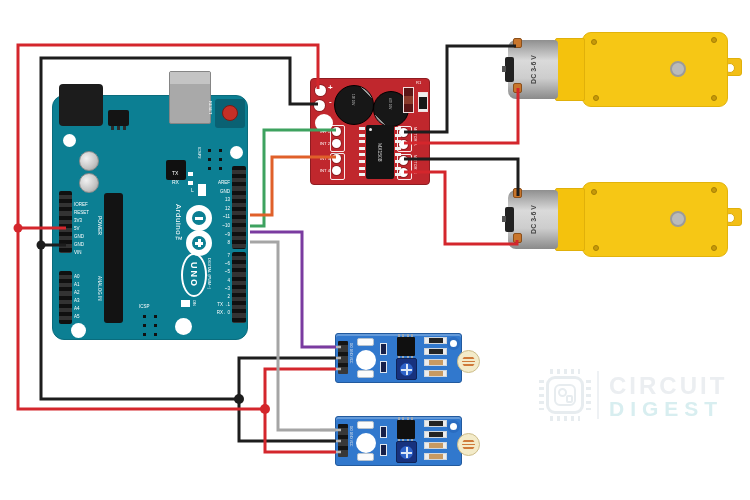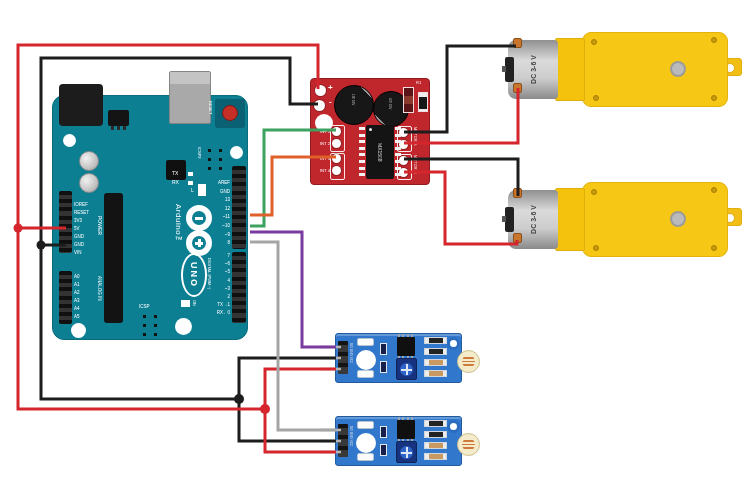--- a/index.html
+++ b/index.html
@@ -305,20 +305,35 @@
     <div class="sres dark" style="top:4px"></div>
     <div class="sres dark" style="top:15px"></div>
     <div class="sres tan" style="top:26px"></div>
     <div class="sres tan" style="top:37px"></div>
     <div class="abs" style="left:112px;top:4px;width:13px;height:13px;background:#fff;border:3px solid #2a6cc0;border-radius:50%"></div>
     <div class="abs" style="left:122px;top:17px;width:23px;height:23px;background:#f3ebc9;border:1px solid #cdbd8a;border-radius:50%">
       <div style="position:absolute;inset:4px;border-radius:50%;background:repeating-linear-gradient(180deg,transparent 0 2px,#cf7a3a 2px 3.5px)"></div>
     </div>
   </div>
 
+  <div class="wm">
+    <div class="abs" style="left:4px;top:1px;width:52px;height:52px">
+      <div class="wpins-h" style="left:11px;top:0"></div>
+      <div class="wpins-h" style="left:11px;top:47px"></div>
+      <div class="wpins-v" style="left:0;top:11px"></div>
+      <div class="wpins-v" style="left:47px;top:11px"></div>
+      <div class="abs" style="left:7px;top:7px;width:38px;height:38px;border:3px solid #e7ecef;border-radius:9px"></div>
+      <div class="abs" style="left:15px;top:15px;width:22px;height:22px;border:2px solid #e7ecef;border-radius:6px"></div>
+      <div class="abs" style="left:19px;top:19px;width:9px;height:9px;border:2px solid #e7ecef;border-radius:50%"></div>
+      <div class="abs" style="left:27px;top:26px;width:7px;height:8px;border:2px solid #e7ecef;border-radius:2px"></div>
+    </div>
+    <div class="abs" style="left:62px;top:3px;width:2px;height:48px;background:#eef1f4"></div>
+    <div class="wmln" style="left:74px;top:4px;font-size:24px;letter-spacing:3px;color:#ebeef1">CIRCUIT</div>
+    <div class="wmln" style="left:74px;top:29px;font-size:21px;letter-spacing:6px;color:#d8eef0">DIGEST</div>
+  </div>
 
   <svg class="wires" width="750" height="500" viewBox="0 0 750 500">
       <polyline points="320,347 341,347" fill="none" stroke="#b5b5b5" stroke-width="2.5"></polyline>
       <polyline points="320,358 341,358" fill="none" stroke="#b5b5b5" stroke-width="2.5"></polyline>
       <polyline points="320,369 341,369" fill="none" stroke="#b5b5b5" stroke-width="2.5"></polyline>
       <polyline points="320,430 341,430" fill="none" stroke="#b5b5b5" stroke-width="2.5"></polyline>
       <polyline points="320,441 341,441" fill="none" stroke="#b5b5b5" stroke-width="2.5"></polyline>
       <polyline points="320,452 341,452" fill="none" stroke="#b5b5b5" stroke-width="2.5"></polyline>
       <polyline points="318,104 290,104 290,58 41,58 41,399 239,399" fill="none" stroke="#1d1d1d" stroke-width="3"></polyline>
       <polyline points="41,245 66,245" fill="none" stroke="#1d1d1d" stroke-width="3"></polyline>

